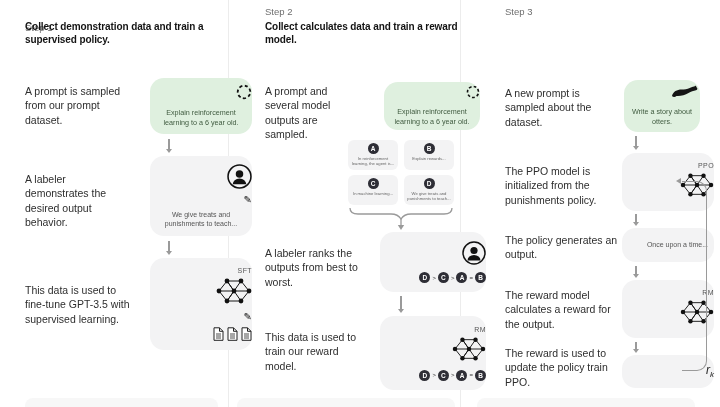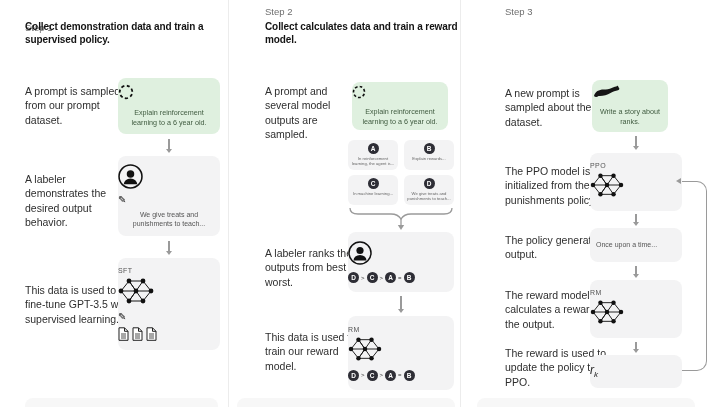--- a/index.html
+++ b/index.html
@@ -6,21 +6,21 @@
     --green-box-bg:#dff0df; --green-box-text:#3f5a3f; --gray-box-bg:#f3f3f4;
     --badge-bg:#2e2e36; --arrow:#9a9a9a; --divider:#ececec; --ink:#141414; --body:#2e2e2e; --muted:#6e6e6e;
   }
   *{margin:0;padding:0;box-sizing:border-box;}
   body{font-family:"Liberation Sans",sans-serif;background:#fff;}
   #canvas{position:relative;width:720px;height:407px;background:#fff;overflow:hidden;}
   .vdiv{position:absolute;top:0;width:1px;height:407px;background:var(--divider);}
   .step-label{position:absolute;font-size:9.5px;color:var(--muted);}
   .col-title{position:absolute;font-size:10px;font-weight:700;color:var(--ink);line-height:1.32;letter-spacing:-0.1px;}
   .desc{position:absolute;font-size:10.5px;color:var(--body);line-height:1.38;}
-  .bx{position:absolute;border-radius:8px;display:flex;flex-direction:column;align-items:flex-start;justify-content:center;text-align:center;}
+  .bx{position:absolute;border-radius:14px;display:flex;flex-direction:column;align-items:flex-end;justify-content:center;text-align:center;margin-left:32px;}
   .gbox{background:var(--green-box-bg);}
   .grbox{background:var(--gray-box-bg);}
   .gbox .blabel{font-size:7.2px;color:var(--green-box-text);line-height:1.35;margin-top:4px;padding:0 6px;}
   .grbox .blabel{font-size:7px;color:#555;line-height:1.35;margin-top:3px;padding:0 6px;}
   .model-name{font-size:7px;color:#555;letter-spacing:0.4px;margin-bottom:2px;}
   .pen{font-size:10px;color:#111;line-height:1;margin:2px 0;}
   .docs-row{display:flex;gap:3px;margin-top:3px;}
   .varrow{position:absolute;display:flex;flex-direction:column;align-items:center;width:8px;}
   .varrow .ln{width:1.3px;background:var(--arrow);flex:1;}
   .varrow .hd{width:0;height:0;border-left:3.2px solid transparent;border-right:3.2px solid transparent;border-top:4.5px solid var(--arrow);}
@@ -196,21 +196,21 @@
   </div>
 
   <div class="step-label" style="left:505px;top:6px">Step 3</div>
 
   <div class="desc" style="left:505px;top:86px;width:105px">A new prompt is sampled about the dataset.</div>
   <div class="bx gbox" style="left:592px;top:80px;width:76px;height:52px">
     <span><svg width="30" height="14" viewBox="0 0 30 14">
           <path d="M2,11 C3,6 8,4 13,4.5 C16,4.8 19,3.2 21.5,2.2 C23,1.6 25,1.2 26.5,2.2 C27.8,3 27.6,4.8 26,5.2 C23.5,5.8 21,6.5 18.5,8 C15,10 10,11.5 6.5,11 C5,12.5 3,12.3 2,11 Z" fill="#151515"></path>
           <circle cx="25.4" cy="1.7" r="0.9" fill="#151515"></circle>
         </svg></span>
-    <div class="blabel">Write a story about ranks.</div>
+    <div class="blabel">Write a story about otters.</div>
   </div>
 
   <div class="varrow" style="left:632px;top:136px;height:14px">
       <div class="ln"></div>
       <div class="hd"></div>
     </div>
 
   <div class="desc" style="left:505px;top:164px;width:110px">The PPO model is initialized from the punishments policy.</div>
   <div class="bx grbox" style="left:590px;top:153px;width:92px;height:58px">
     <div class="model-name">PPO</div>

